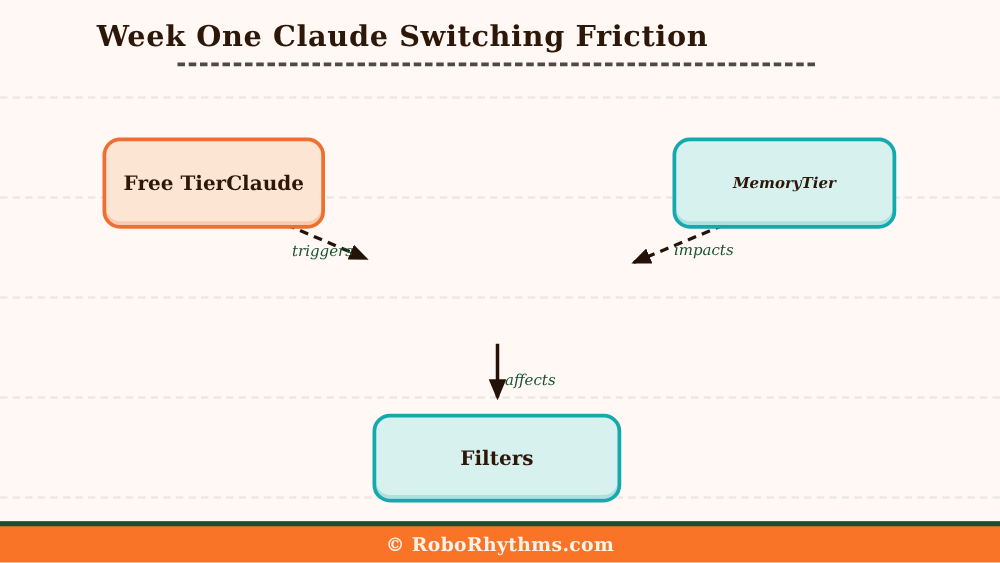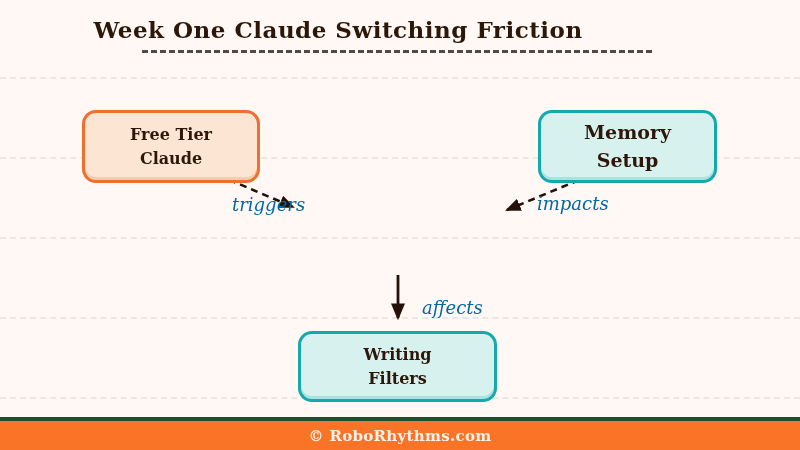--- a/index.html
+++ b/index.html
@@ -13,67 +13,67 @@
   .stage { position: absolute; inset: 0; }
 
   
   .bg-line {
     position: absolute; left: 0; width: 800px; height: 0;
     border-top: 2px dashed #ece7e3;
   }
 
   
   .title {
-    position: absolute; top: 16px; left: 16px; width: 644px;
+    position: absolute; top: 16px; left: 0; width: 644px;
     text-align: center;
     font-size: 23px; font-weight: bold;
     color: #2d1708; letter-spacing: 0.5px;
   }
   .title-underline {
     position: absolute; top: 50px; left: 142px; width: 510px; height: 0;
     border-top: 3px dashed #4e4a46;
   }
 
   
   .node {
     position: absolute;
     border-radius: 14px;
-    display: flex; flex-direction: column;
+    display: flex; flex-direction: row;
     align-items: center; justify-content: center;
     text-align: center;
     font-weight: bold; color: #2e1708;
     line-height: 1.45;
   }
   .node span { display: block; }
   .node-orange {
     border: 3px solid #ee7030;
     background: #fce5d3;
     box-shadow: inset 0 -3px 0 rgba(238,112,48,0.22);
   }
   .node-teal {
     border: 3px solid #14a9ac;
     background: #d7f1ee;
     box-shadow: inset 0 -3px 0 rgba(20,169,172,0.22);
   }
   .node-free-tier   { left: 82px;  top: 110px; width: 172px; height: 67px; font-size: 16px; }
-  .node-memory      { left: 538px; top: 110px; width: 173px; height: 67px; font-size: 19px; }
+  .node-memory      { left: 538px; top: 110px; width: 173px; height: 67px; font-size: 12px; font-style: italic; }
   .node-content     { left: 297px; top: 197px; width: 198px; height: 75px; font-size: 17px; background: #fcd9c0; }
   .node-writing     { left: 298px; top: 331px; width: 193px; height: 65px; font-size: 16px; }
 
   
   .edge-label {
     position: absolute;
     font-style: italic;
-    font-size: 18px;
-    color: #0369a1;
+    font-size: 12px;
+    color: #14532d;
     white-space: nowrap;
   }
   .label-triggers { left: 232px; top: 194px; width: 52px; text-align: center; }
   .label-impacts  { left: 521px; top: 193px; width: 52px; text-align: center; margin-left: 16px; }
-  .label-affects  { left: 404px; top: 297px; margin-left: 18px; }
+  .label-affects  { left: 404px; top: 297px; }
 
   svg.arrows { position: absolute; left: 0; top: 0; pointer-events: none; }
 
   
   .footer {
     position: absolute; left: 0; bottom: 0; width: 800px; height: 29px;
     background: #fa7428;
     border-top: 4px solid #14532d;
     display: flex; align-items: center; justify-content: center;
   }
@@ -111,26 +111,25 @@
   <span class="edge-label label-impacts">impacts</span>
   <span class="edge-label label-affects">affects</span>
 
   <div class="node node-orange node-free-tier">
     <span>Free Tier</span>
     <span>Claude</span>
   </div>
 
   <div class="node node-teal node-memory">
     <span>Memory</span>
-    <span>Setup</span>
+    <span>Tier</span>
   </div>
 
 
   <div class="node node-teal node-writing">
-    <span>Writing</span>
     <span>Filters</span>
   </div>
 
   <div class="footer">
     <span class="footer-text">© RoboRhythms.com</span>
   </div>
 
 </div>
 
 </body></html>

